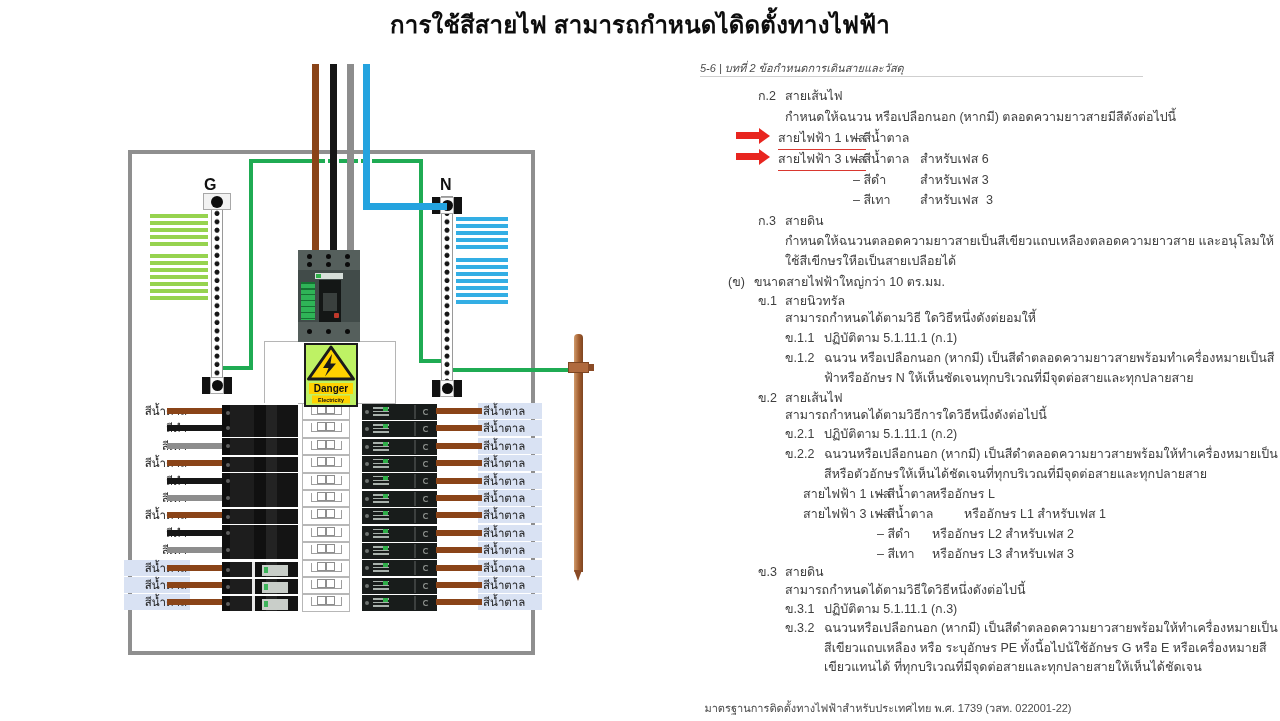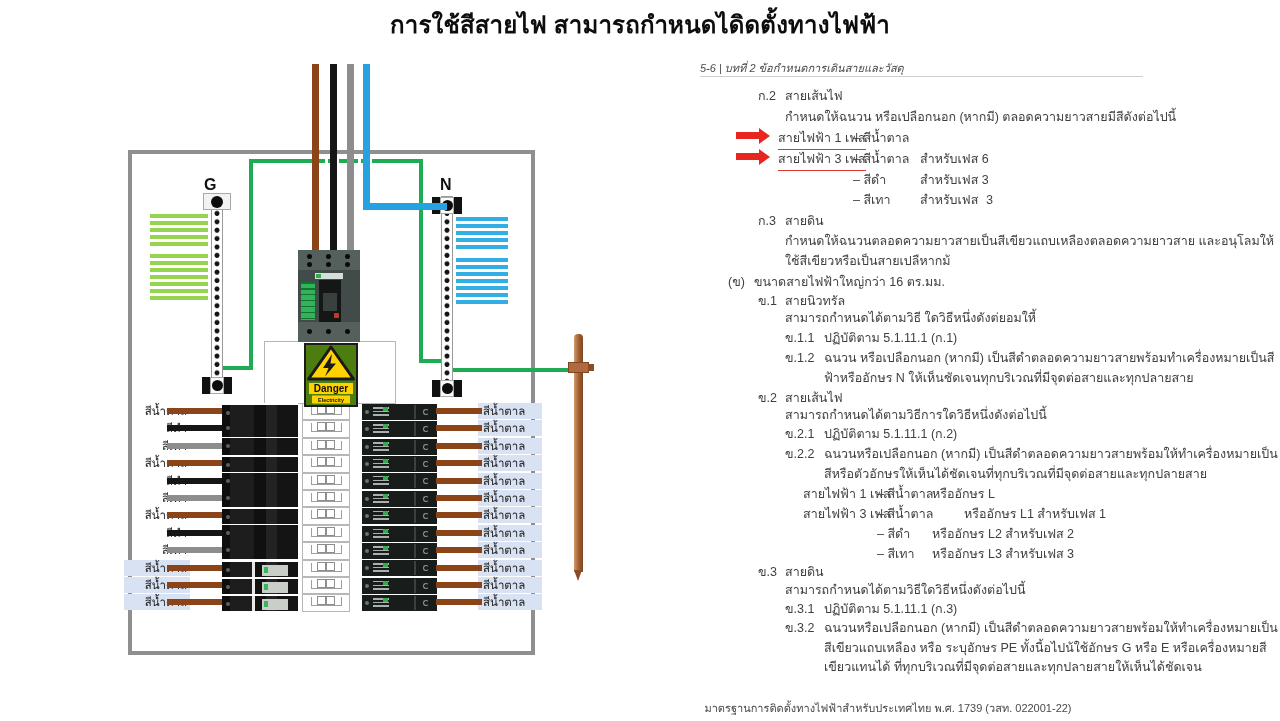--- a/index.html
+++ b/index.html
@@ -45,21 +45,21 @@
   .mb .logo::before { content:''; position:absolute; left:1px; top:1px; width:5px; height:4px; background:#2fae49; }
   .mb .glabel { position:absolute; left:3px; top:32px; width:14px; height:38px; background:#2fb457;
     background-image:repeating-linear-gradient(180deg, rgba(0,60,20,.55) 0 1.5px, transparent 1.5px 6px); }
   .mb .toggle { position:absolute; left:21px; top:30px; width:22px; height:44px; background:#141716; }
   .mb .toggle::before { content:''; position:absolute; left:4px; top:13px; width:14px; height:18px; background:#3a403e; }
   .mb .toggle::after { content:''; position:absolute; left:15px; top:33px; width:5px; height:5px; background:#c0392b; border-radius:1px; }
 
   .white-box { left:264px; top:341px; width:132px; height:63px; background:#fff; border:1px solid #b5b5b5; z-index:2; }
 
   
-  .danger { left:304px; top:343px; width:54px; height:64px; background:#4d7c0f; border:2px solid #1c1c1c; z-index:8; }
+  .danger { left:304px; top:343px; width:54px; height:64px; background:#bef264; border:2px solid #1c1c1c; z-index:8; }
 
   
   .c-label { height:16px; font-size:11.5px; color:#1e1e1e; line-height:16px; z-index:9; white-space:nowrap; }
   .c-label.hl { background:var(--c-hl); }
   .c-stub { height:6px; z-index:10; }
   .bl { left:222px; width:76px; height:17px; z-index:5;
     background:linear-gradient(90deg,#0e0e0e 0 10%,#1d1d1d 10% 42%,#101010 42% 58%,#232323 58% 72%,#141414 72%); }
   .bl .dotl { position:absolute; left:4px; top:6px; width:4px; height:4px; background:#5f5f5f; border-radius:50%; }
   .bl .slit { position:absolute; left:30px; top:0; width:3px; height:100%; background:#e8e8e8; }
   .bl .patch { position:absolute; left:40px; top:3px; width:26px; height:11px; background:#c9cec9; }
@@ -454,23 +454,23 @@
       <div class="doc-seg u-red" style="left: 778px; top: 149px;">สายไฟฟ้า 3 เฟส</div>
       <div class="doc-seg" style="left: 853px; top: 149px;">– สีน้ำตาล</div>
       <div class="doc-seg" style="left: 920px; top: 149px;">สำหรับเฟส 6</div>
       <div class="doc-seg" style="left: 853px; top: 170px;">– สีดำ</div>
       <div class="doc-seg" style="left: 920px; top: 170px;">สำหรับเฟส 3</div>
       <div class="doc-seg" style="left: 853px; top: 190px;">– สีเทา</div>
       <div class="doc-seg" style="left: 920px; top: 190px; font-family: Liberation Mono, monospace;">สำหรับเฟส 3</div>
       <div class="doc-seg" style="left: 758px; top: 211px;">ก.3</div>
       <div class="doc-seg" style="left: 785px; top: 211px;">สายดิน</div>
       <div class="doc-seg" style="left: 785px; top: 231px;">กำหนดให้ฉนวนตลอดความยาวสายเป็นสีเขียวแถบเหลืองตลอดความยาวสาย และอนุโลมให้</div>
-      <div class="doc-seg" style="left: 785px; top: 251px;">ใช้สีเขียวหรือเป็นสายเปลืหากม้</div>
+      <div class="doc-seg" style="left: 785px; top: 251px;">ใช้สีเขีกษรใหือเป็นสายเปลือยได้</div>
       <div class="doc-seg" style="left: 728px; top: 272px;">(ข)</div>
-      <div class="doc-seg" style="left: 754px; top: 272px;">ขนาดสายไฟฟ้าใหญ่กว่า 16 ตร.มม.</div>
+      <div class="doc-seg" style="left: 754px; top: 272px;">ขนาดสายไฟฟ้าใหญ่กว่า 10 ตร.มม.</div>
       <div class="doc-seg" style="left: 758px; top: 291px;">ข.1</div>
       <div class="doc-seg" style="left: 785px; top: 291px;">สายนิวทรัล</div>
       <div class="doc-seg" style="left: 785px; top: 308px;">สามารถกำหนดได้ตามวิธี ใดวิธีหนึ่งดังต่ยอมใหี้</div>
       <div class="doc-seg" style="left: 785px; top: 328px;">ข.1.1</div>
       <div class="doc-seg" style="left: 824px; top: 328px;">ปฏิบัติตาม 5.1.11.1 (ก.1)</div>
       <div class="doc-seg" style="left: 785px; top: 348px;">ข.1.2</div>
       <div class="doc-seg" style="left: 824px; top: 348px;">ฉนวน หรือเปลือกนอก (หากมี) เป็นสีดำตลอดความยาวสายพร้อมทำเครื่องหมายเป็นสี</div>
       <div class="doc-seg" style="left: 824px; top: 368px;">ฟ้าหรืออักษร N ให้เห็นชัดเจนทุกบริเวณที่มีจุดต่อสายและทุกปลายสาย</div>
       <div class="doc-seg" style="left: 758px; top: 388px;">ข.2</div>
       <div class="doc-seg" style="left: 785px; top: 388px;">สายเส้นไฟ</div>

